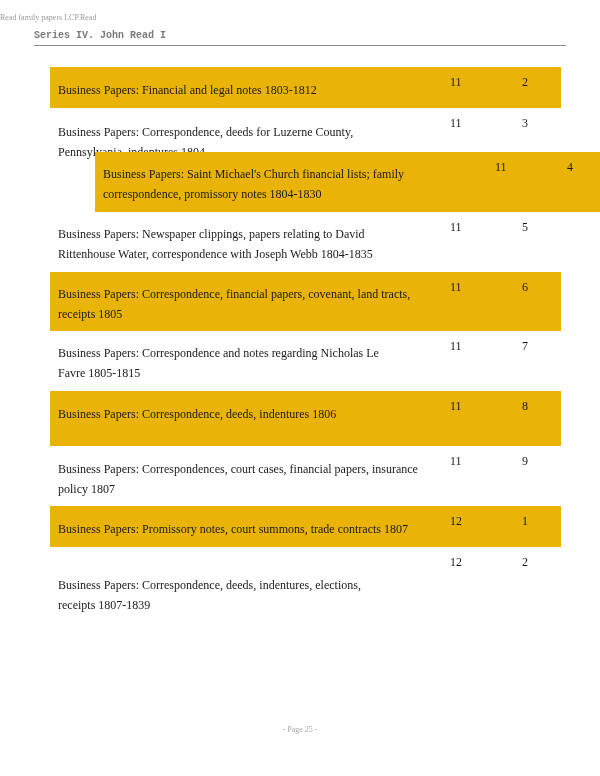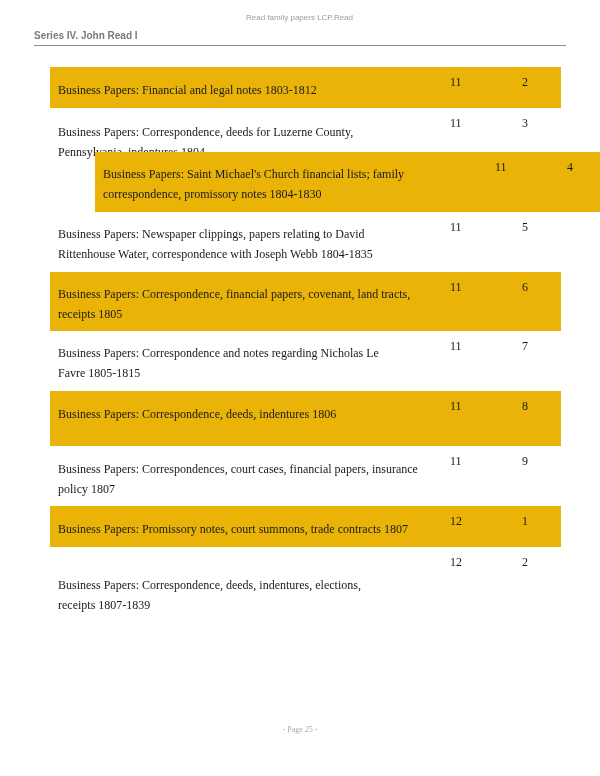--- a/index.html
+++ b/index.html
@@ -12,30 +12,30 @@
       height: 776px;
       position: relative;
       overflow: hidden;
       font-family: "Liberation Serif", serif;
     }
     .running-header {
       position: absolute;
       top: 13px;
       left: 0;
       width: 599px;
-      text-align: center;
+      text-align: left;
       font-size: 8px;
       color: #9a9a9a;
-      font-family: Liberation Sans, sans-serif;
+      font-family: Liberation Serif, serif;
     }
     .series-title {
       position: absolute;
       top: 30px;
       left: 34px;
-      font-family: Liberation Sans, sans-serif;
+      font-family: Liberation Mono, monospace;
       font-weight: bold;
       font-size: 10px;
       color: #7a7a7a;
     }
     .header-rule {
       position: absolute;
       top: 45px;
       left: 34px;
       width: 532px;
       height: 0;

